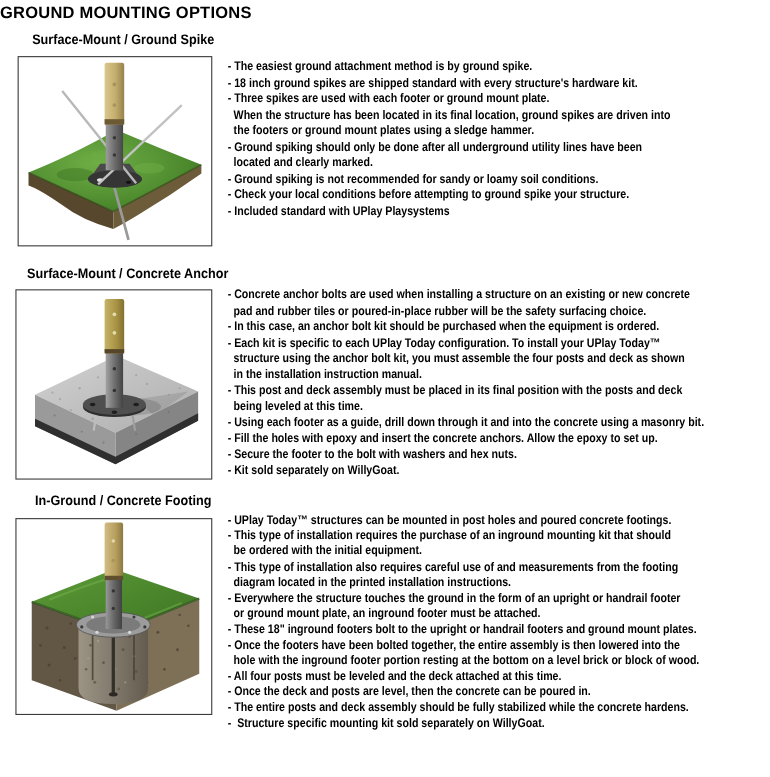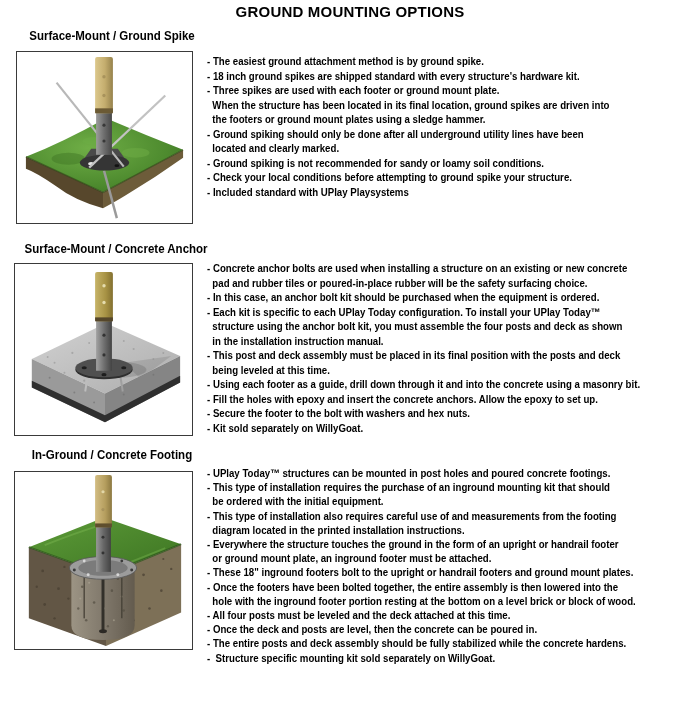--- a/index.html
+++ b/index.html
@@ -1,20 +1,20 @@
 <!DOCTYPE html>
 <html><head>
 <meta charset="utf-8">
 <style>
   * { margin:0; padding:0; box-sizing:border-box; }
   html,body { background:#ffffff; }
   .page { position:relative; width:700px; height:706px; background:#ffffff;
           font-family:"Liberation Sans", sans-serif; color:#000; overflow:hidden; }
 
-  .page-title { position:absolute; top:3px; left:0; width:100%; text-align:center;
+  .page-title { position:absolute; top:3px; left:0; width:100%; text-align:left;
                 font-size:15px; font-weight:700; letter-spacing:.2px; }
 
   .section-heading { position:absolute; left:17px; width:190px; text-align:center;
                      font-size:12.5px; font-weight:700; transform:scaleX(.92); white-space:nowrap; }
   #head1 { top:29px; }  #head2 { top:242px; }  #head3 { top:448px; }
 
   .imgbox { position:absolute; border:1px solid #3a3a3a; background:#fff; }
   #box1 { left:16px; top:51px;  width:177px; height:173px; }
   #box2 { left:14px; top:263px; width:179px; height:173px; }
   #box3 { left:14px; top:471px; width:179px; height:179px; }

